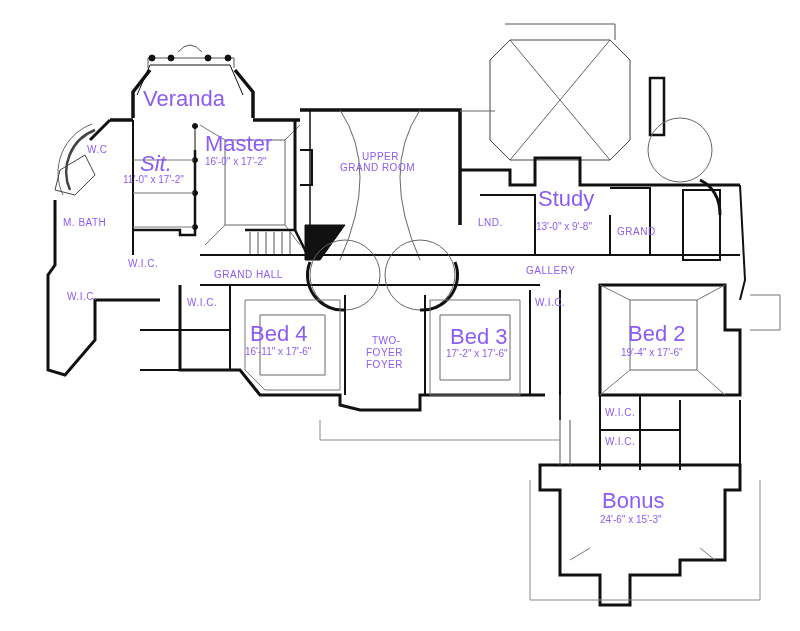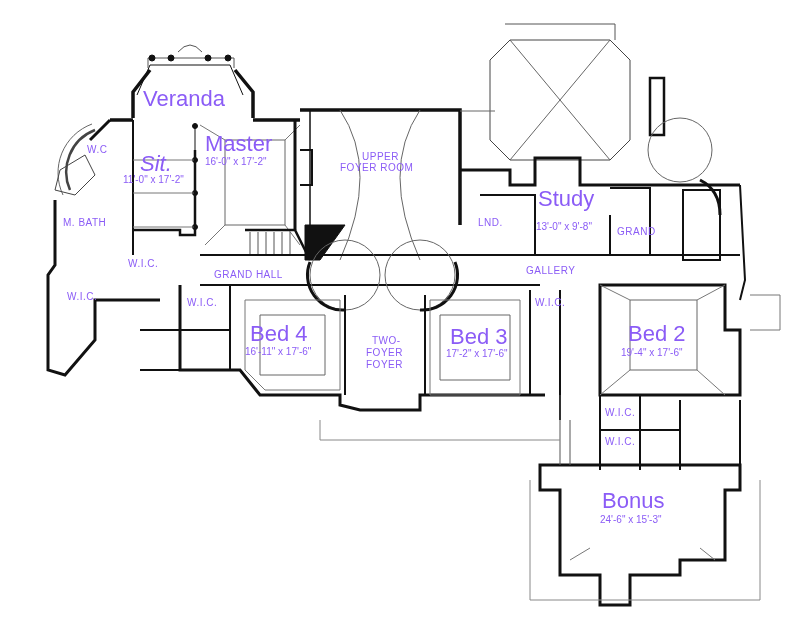--- a/index.html
+++ b/index.html
@@ -98,21 +98,21 @@
     <path d="M320,420 L320,440 L560,440" stroke="#888"></path>
   </g>
 </svg>
 
 <div class="lbl big" style="left:143px;top:88px;">Veranda</div>
 <div class="lbl big" style="left:205px;top:133px;">Master</div>
 <div class="lbl dim" style="left:205px;top:157px;">16'-0" x 17'-2"</div>
 <div class="lbl big" style="left:140px;top:153px;font-style:italic;">Sit.</div>
 <div class="lbl dim" style="left:123px;top:175px;">11'-0" x 17'-2"</div>
 <div class="lbl sm" style="left:362px;top:152px;text-align:center;">UPPER</div>
-<div class="lbl sm" style="left:340px;top:163px;">FOYER ROOM</div>
+<div class="lbl sm" style="left:340px;top:163px;">GRAND ROOM</div>
 <div class="lbl big" style="left:538px;top:188px;">Study</div>
 <div class="lbl dim" style="left:536px;top:222px;">13'-0" x 9'-8"</div>
 <div class="lbl sm" style="left:478px;top:218px;">LND.</div>
 <div class="lbl sm" style="left:617px;top:227px;">GRAND</div>
 <div class="lbl sm" style="left:87px;top:145px;">W.C</div>
 <div class="lbl sm" style="left:63px;top:218px;">M. BATH</div>
 <div class="lbl sm" style="left:128px;top:259px;">W.I.C.</div>
 <div class="lbl sm" style="left:67px;top:292px;">W.I.C.</div>
 <div class="lbl sm" style="left:214px;top:270px;">GRAND HALL</div>
 <div class="lbl sm" style="left:526px;top:266px;">GALLERY</div>

